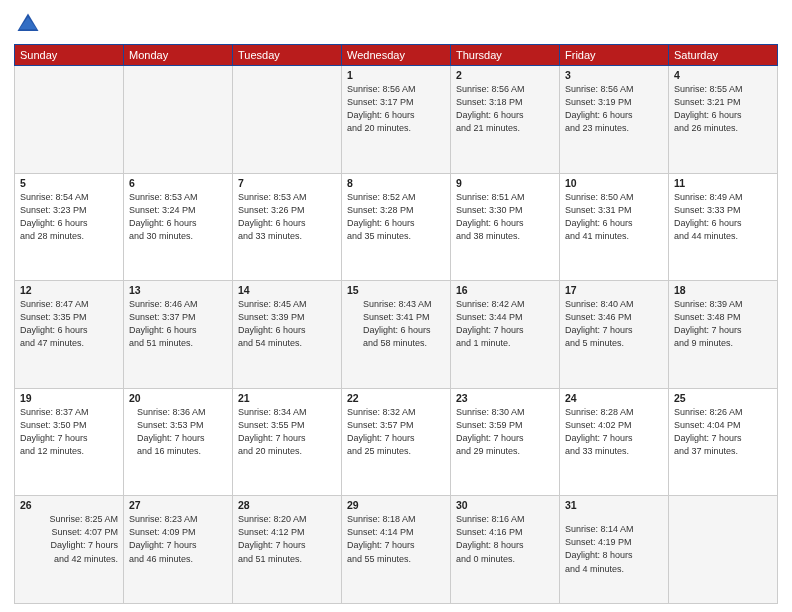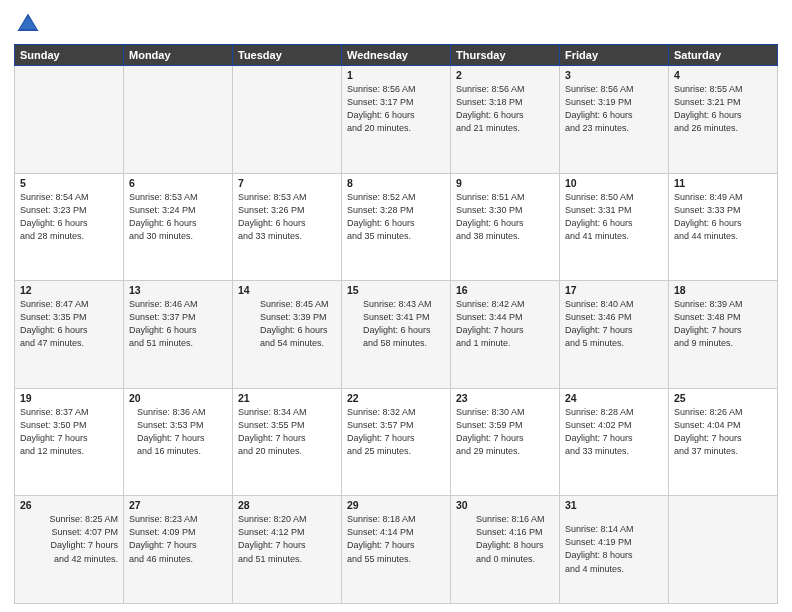--- a/index.html
+++ b/index.html
@@ -56,24 +56,24 @@
       font-weight: normal;
       color: #444;
     }
     table {
       width: 100%;
       border-collapse: collapse;
       flex: 1;
       table-layout: fixed;
     }
     thead tr th {
-      background-color: #404040;
+      background-color: #b91c1c;
       color: #fff;
       font-size: 11px;
-      font-weight: bold;
+      font-weight: normal;
       padding: 4px 5px;
       text-align: left;
       border: 1px solid #1a4499;
     }
     tbody tr td {
       border: 1px solid #ccc;
       vertical-align: top;
       padding: 3px 5px;
       font-size: 9.2px;
       color: #333;
@@ -230,21 +230,21 @@
           </td>
           <td>
             <span class="day-number">13</span>
             <div class="day-info" style="white-space: pre-line;">Sunrise: 8:46 AM
 Sunset: 3:37 PM
 Daylight: 6 hours
 and 51 minutes.</div>
           </td>
           <td>
             <span class="day-number">14</span>
-            <div class="day-info" style="white-space: pre-line; margin-left: 22px;">Sunrise: 8:45 AM
+            <div class="day-info" style="white-space: pre-line;">Sunrise: 8:45 AM
 Sunset: 3:39 PM
 Daylight: 6 hours
 and 54 minutes.</div>
           </td>
           <td>
             <span class="day-number">15</span>
             <div class="day-info" style="white-space: pre-line; margin-left: 16px;">Sunrise: 8:43 AM
 Sunset: 3:41 PM
 Daylight: 6 hours
 and 58 minutes.</div>
@@ -346,21 +346,21 @@
           </td>
           <td>
             <span class="day-number">29</span>
             <div class="day-info" style="white-space: pre-line;">Sunrise: 8:18 AM
 Sunset: 4:14 PM
 Daylight: 7 hours
 and 55 minutes.</div>
           </td>
           <td>
             <span class="day-number">30</span>
-            <div class="day-info" style="white-space: pre-line; margin-left: 20px;">Sunrise: 8:16 AM
+            <div class="day-info" style="white-space: pre-line;">Sunrise: 8:16 AM
 Sunset: 4:16 PM
 Daylight: 8 hours
 and 0 minutes.</div>
           </td>
           <td>
             <span class="day-number">31</span>
             <div class="day-info" style="white-space: pre-line; margin-top: 12px;">Sunrise: 8:14 AM
 Sunset: 4:19 PM
 Daylight: 8 hours
 and 4 minutes.</div>

